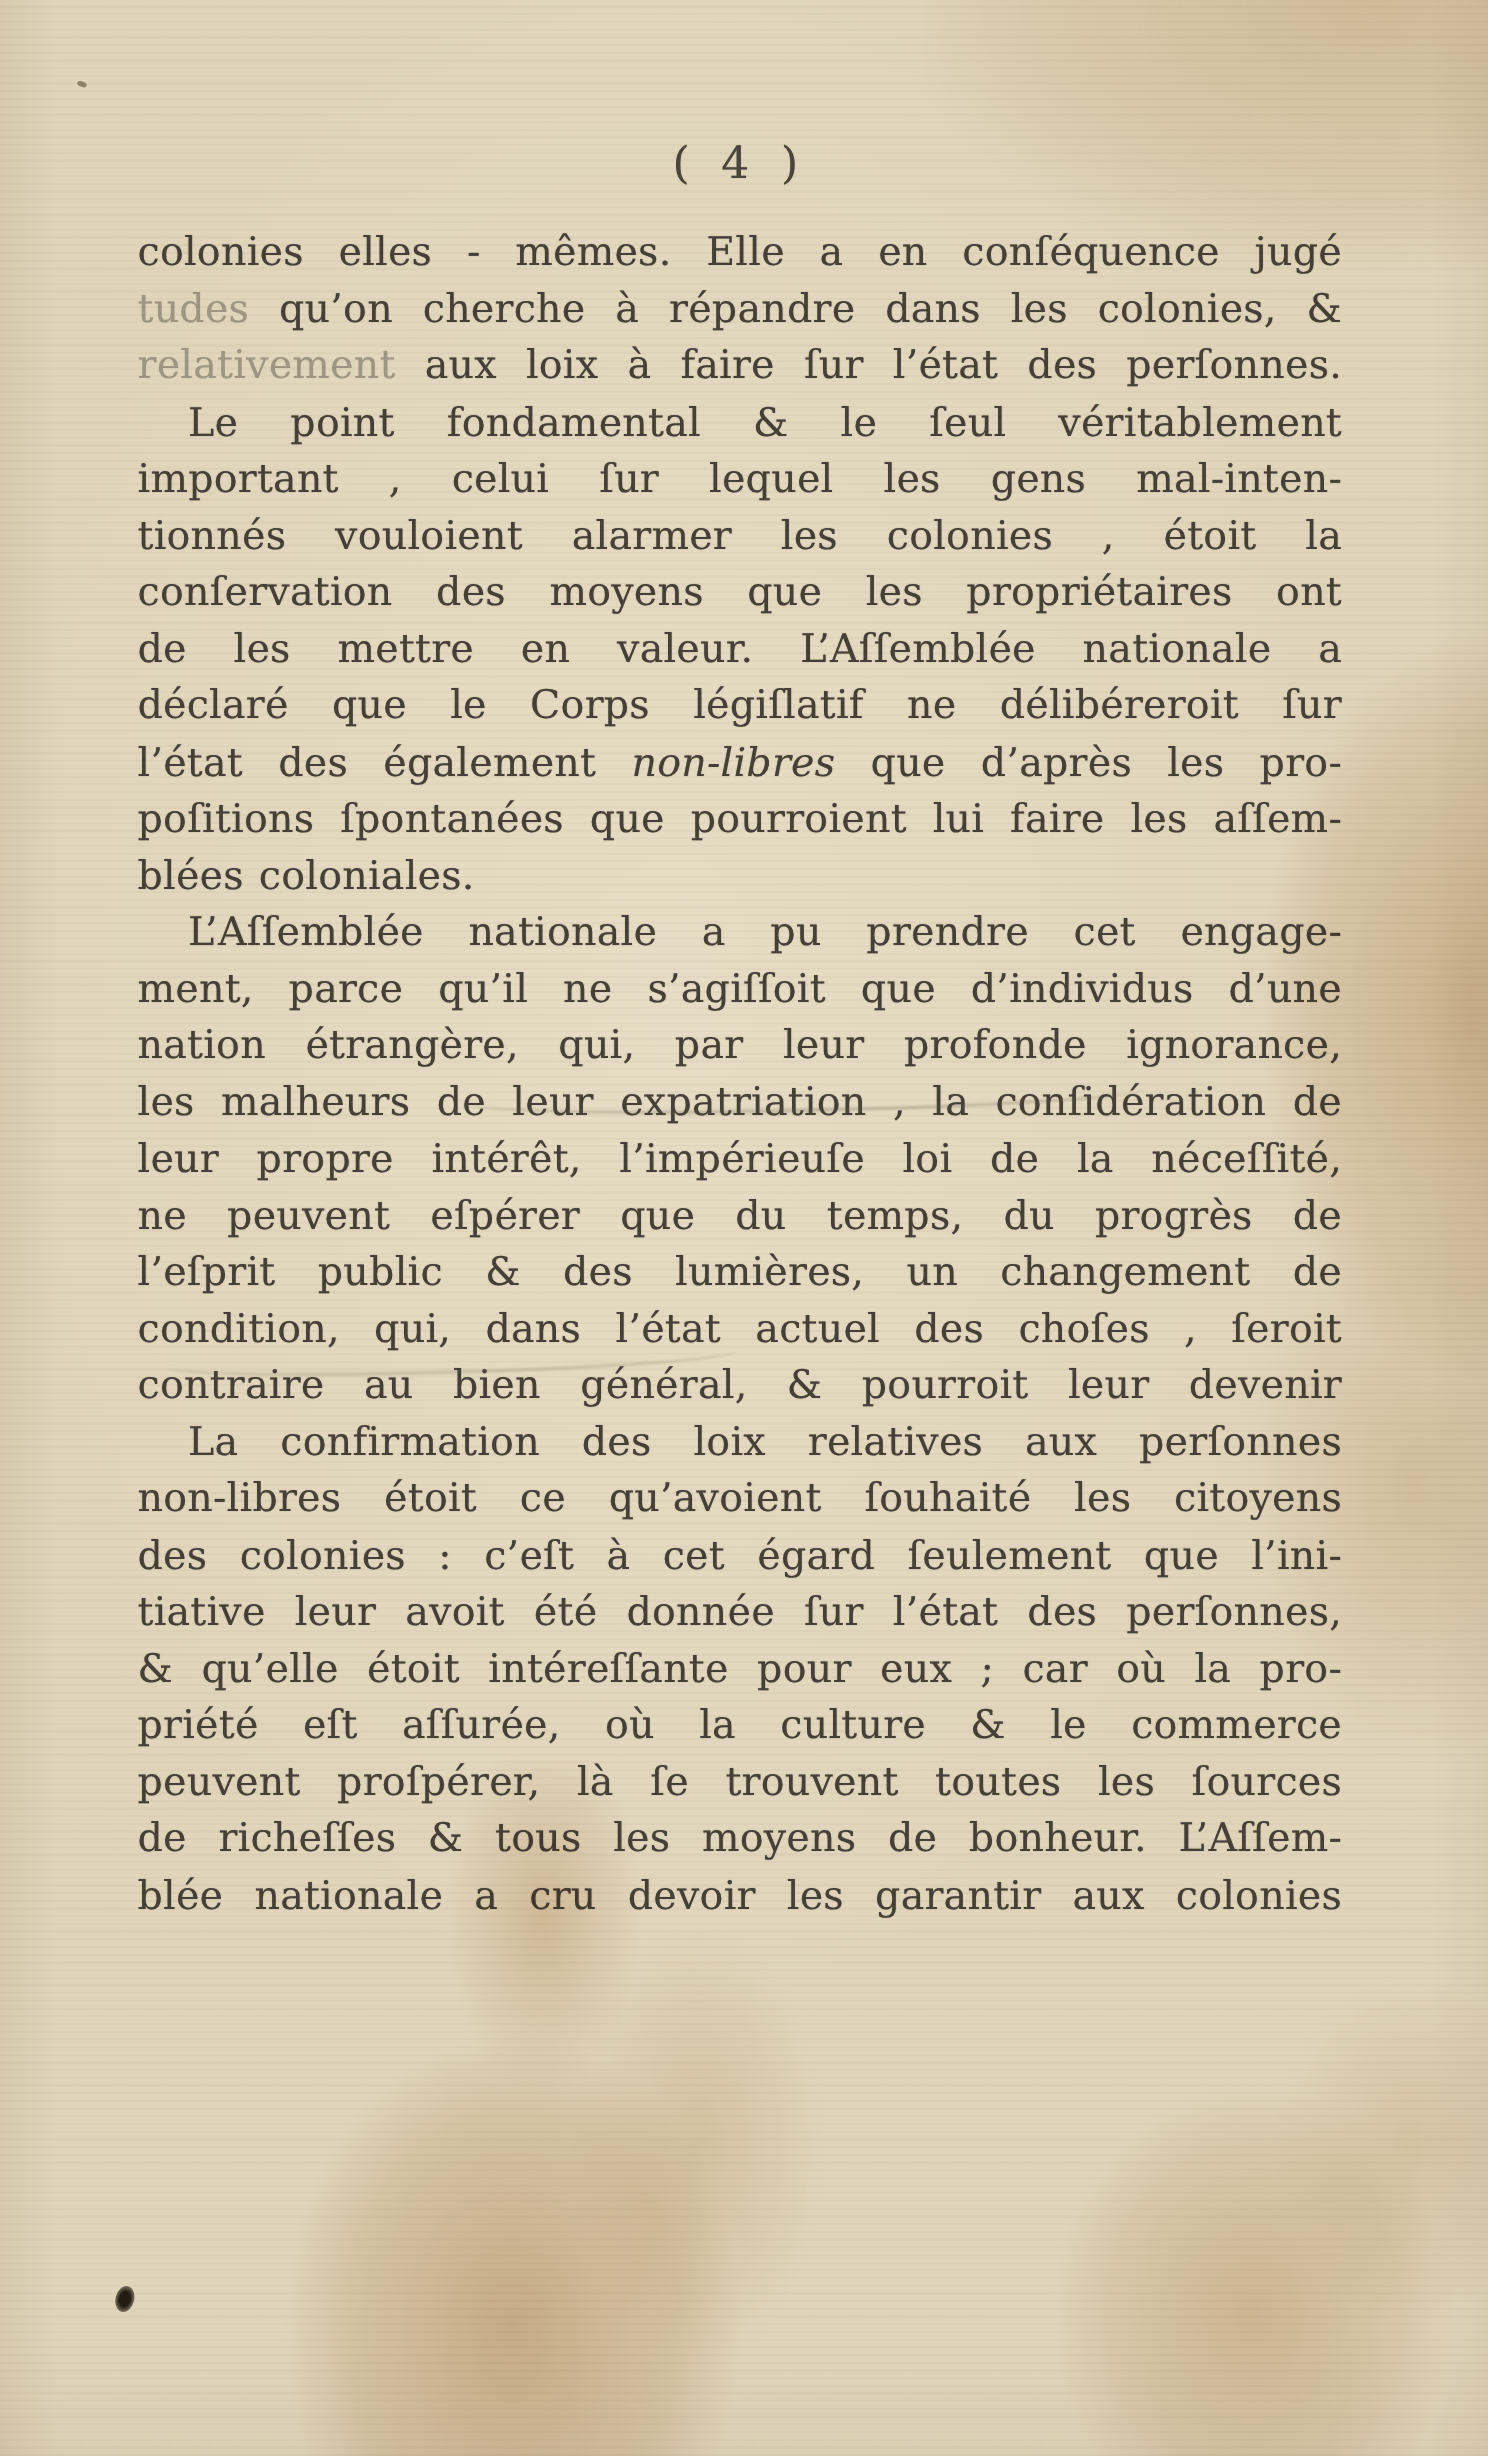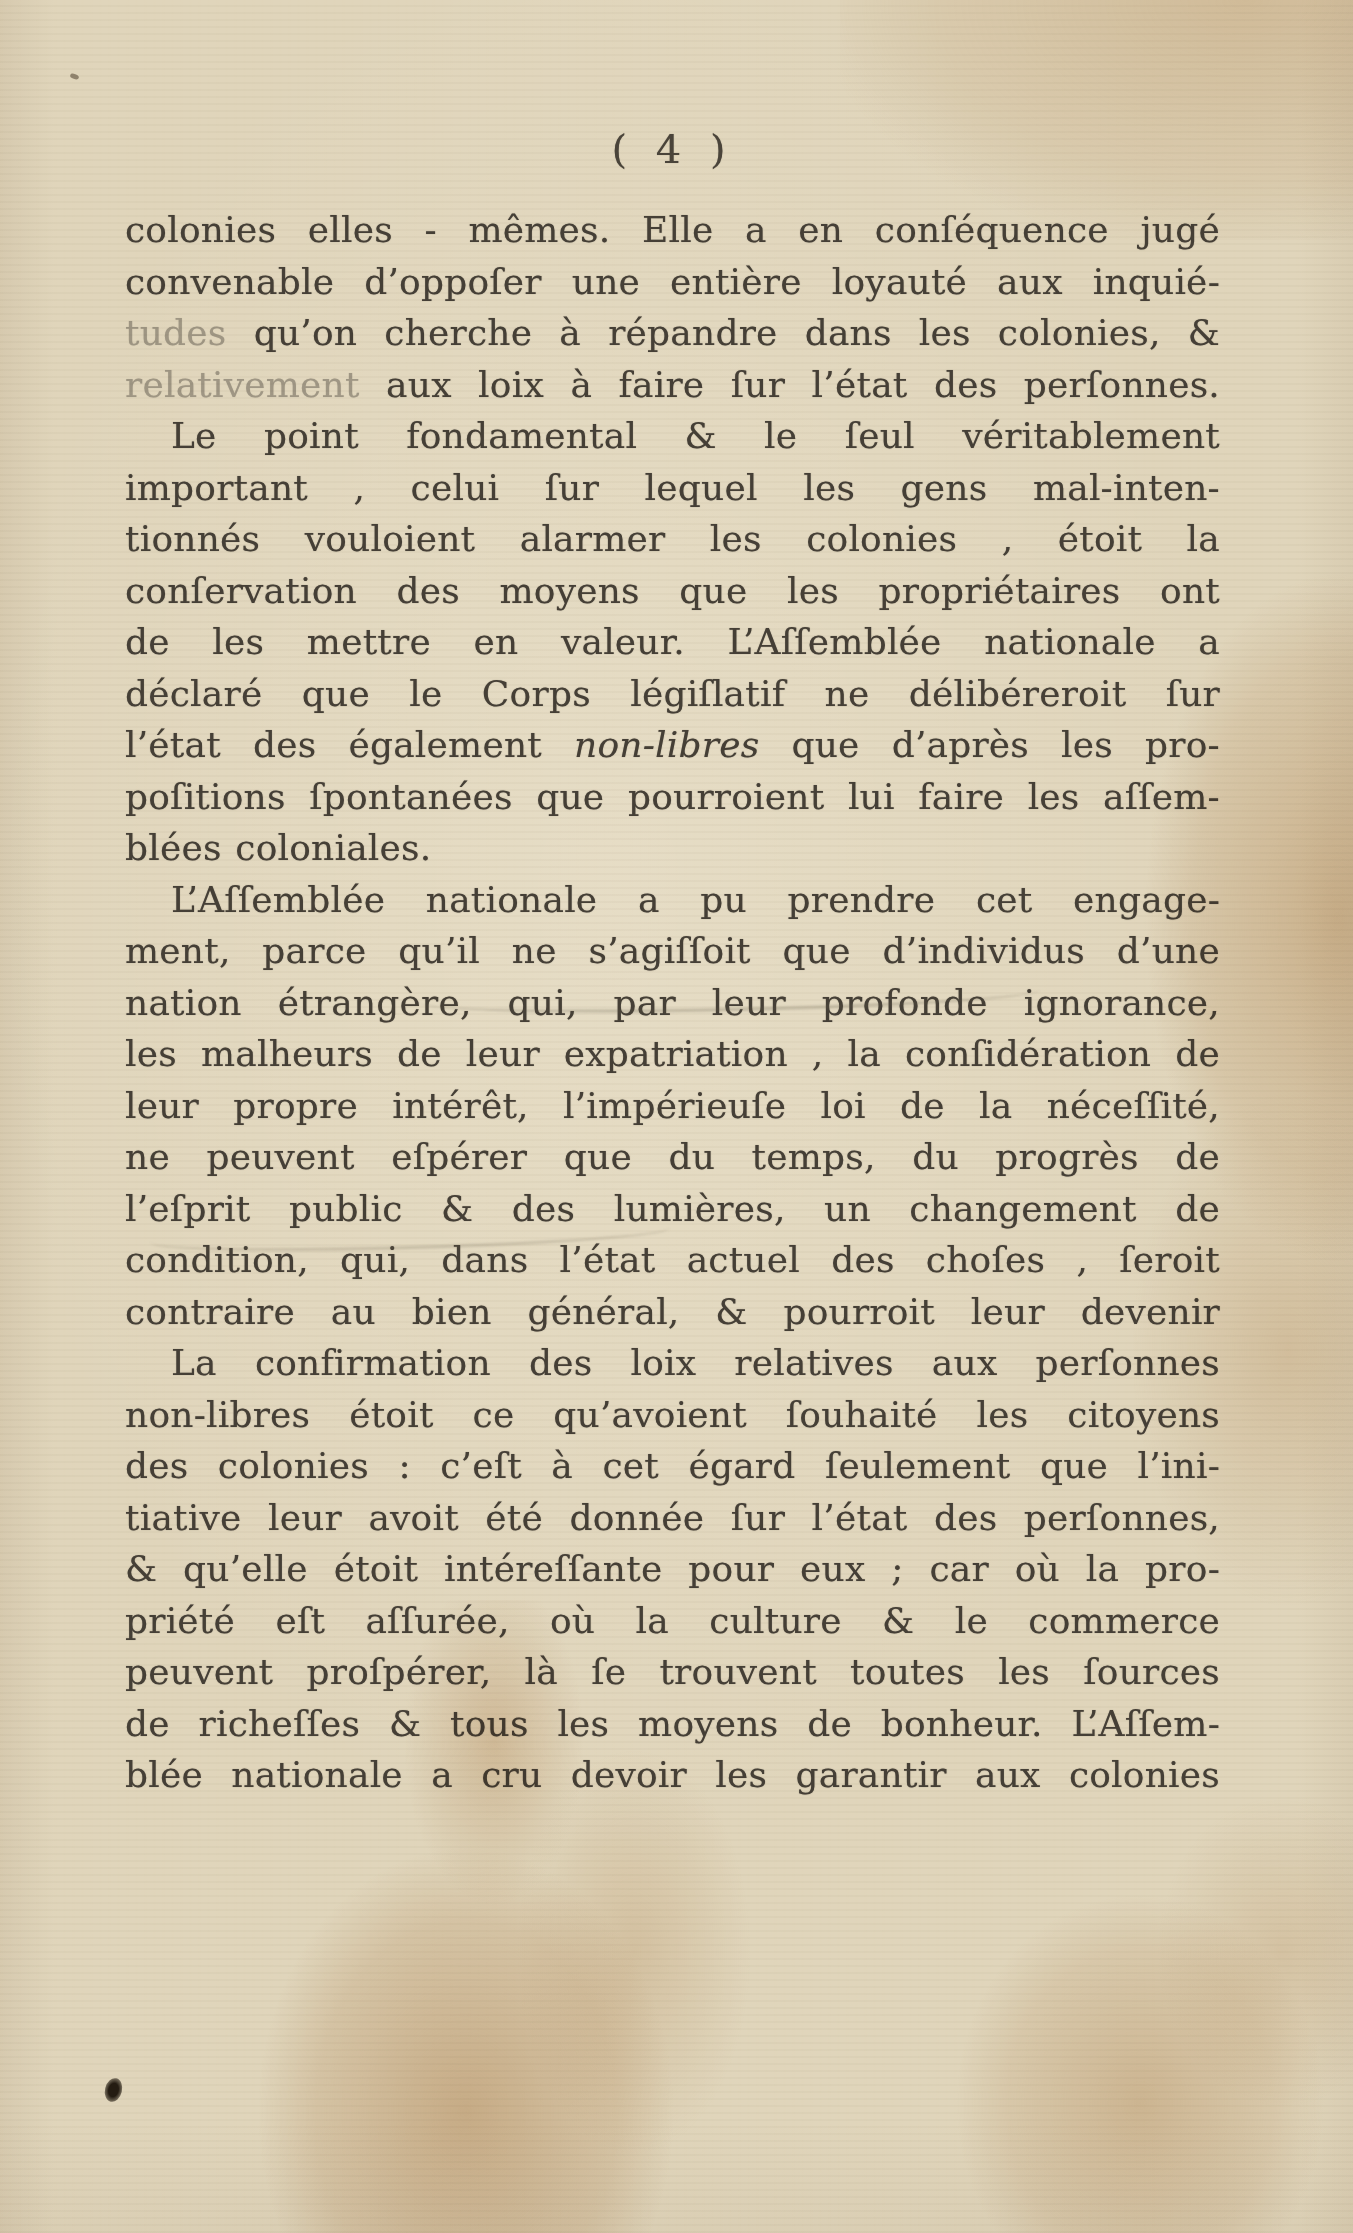--- a/index.html
+++ b/index.html
@@ -97,21 +97,20 @@
 <body>
 
 <div class="page">
   <div class="texture"></div>
 
   <div class="page-number">( 4 )</div>
 
   <div class="text-block">
       <div class="para">
         <div class="line"><span>colonies elles - mêmes. Elle a en conſéquence jugé</span></div>
-        <div class="line"><span>convenable d’oppoſer une entière loyauté aux inquié-</span></div>
         <div class="line"><span class="f">tudes</span><span> qu’on cherche à répandre dans les colonies, &amp;</span></div>
         <div class="line"><span class="f">relativement</span><span> aux loix à faire ſur l’état des perſonnes.</span></div>
       </div>
       <div class="para">
         <div class="line indent"><span>Le point fondamental &amp; le ſeul véritablement</span></div>
         <div class="line"><span>important , celui ſur lequel les gens mal-inten-</span></div>
         <div class="line"><span>tionnés vouloient alarmer les colonies , étoit la</span></div>
         <div class="line"><span>conſervation des moyens que les propriétaires ont</span></div>
         <div class="line"><span>de les mettre en valeur. L’Aſſemblée nationale a</span></div>
         <div class="line"><span>déclaré que le Corps légiſlatif ne délibéreroit ſur</span></div>

